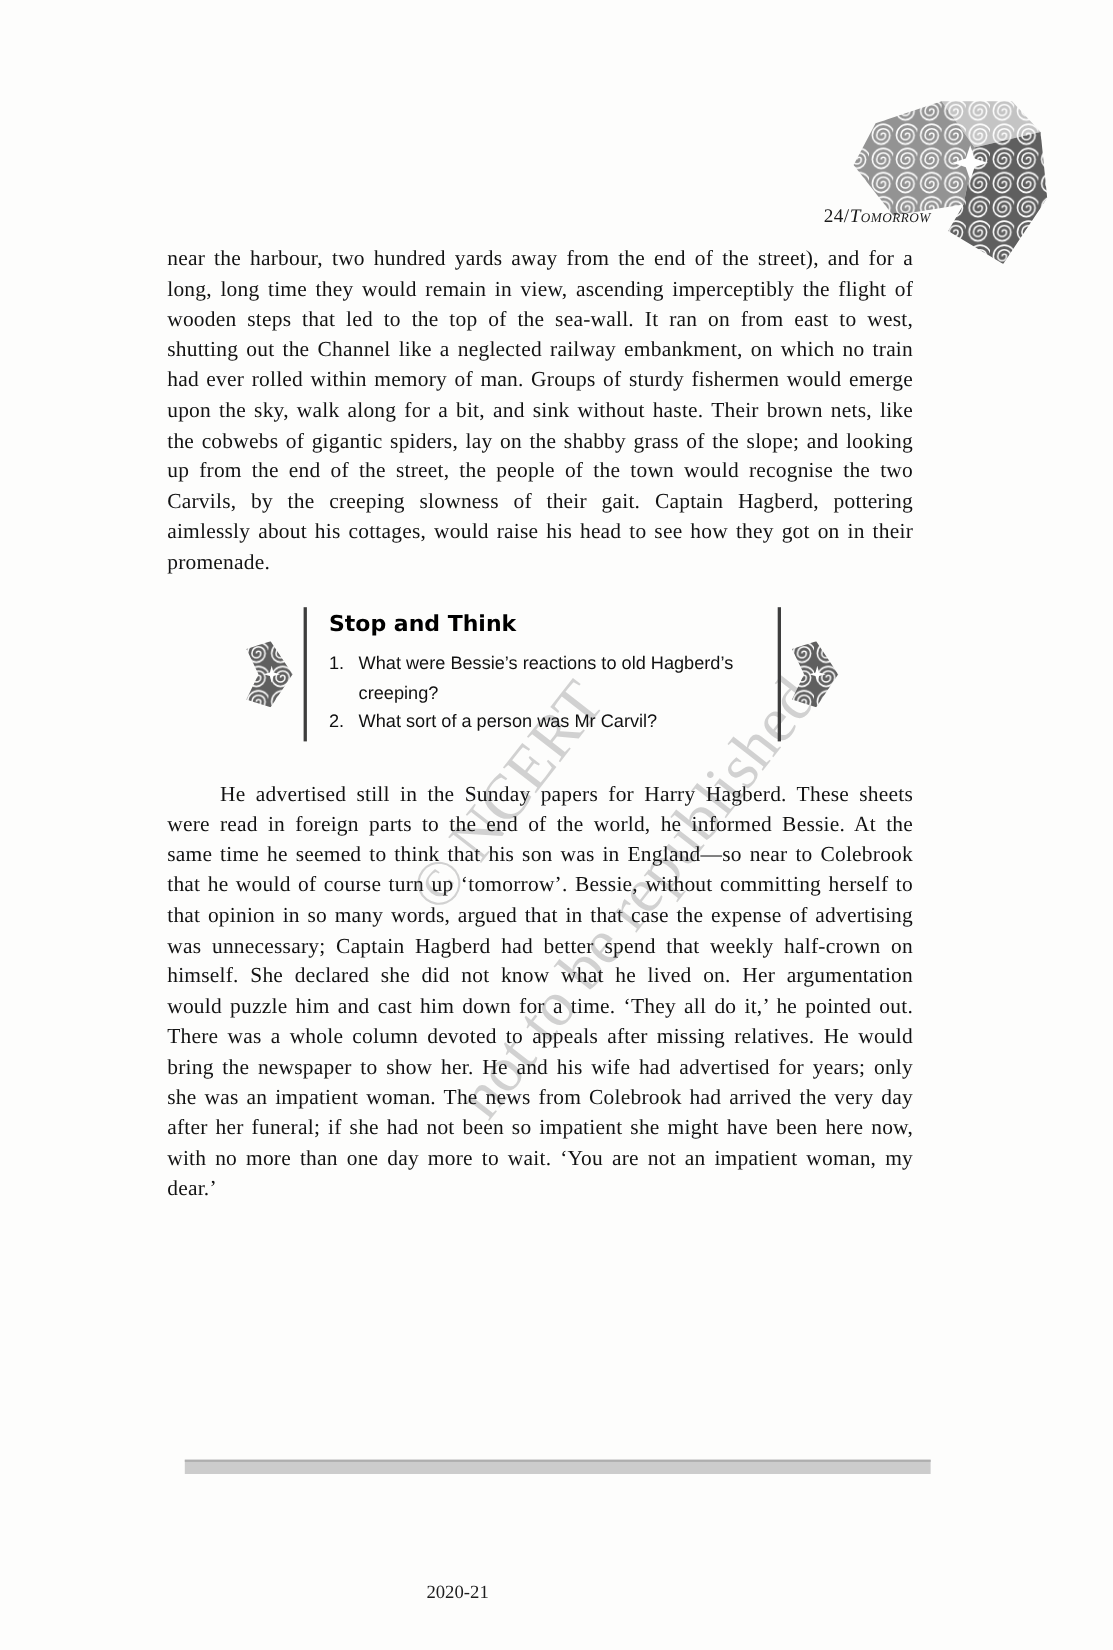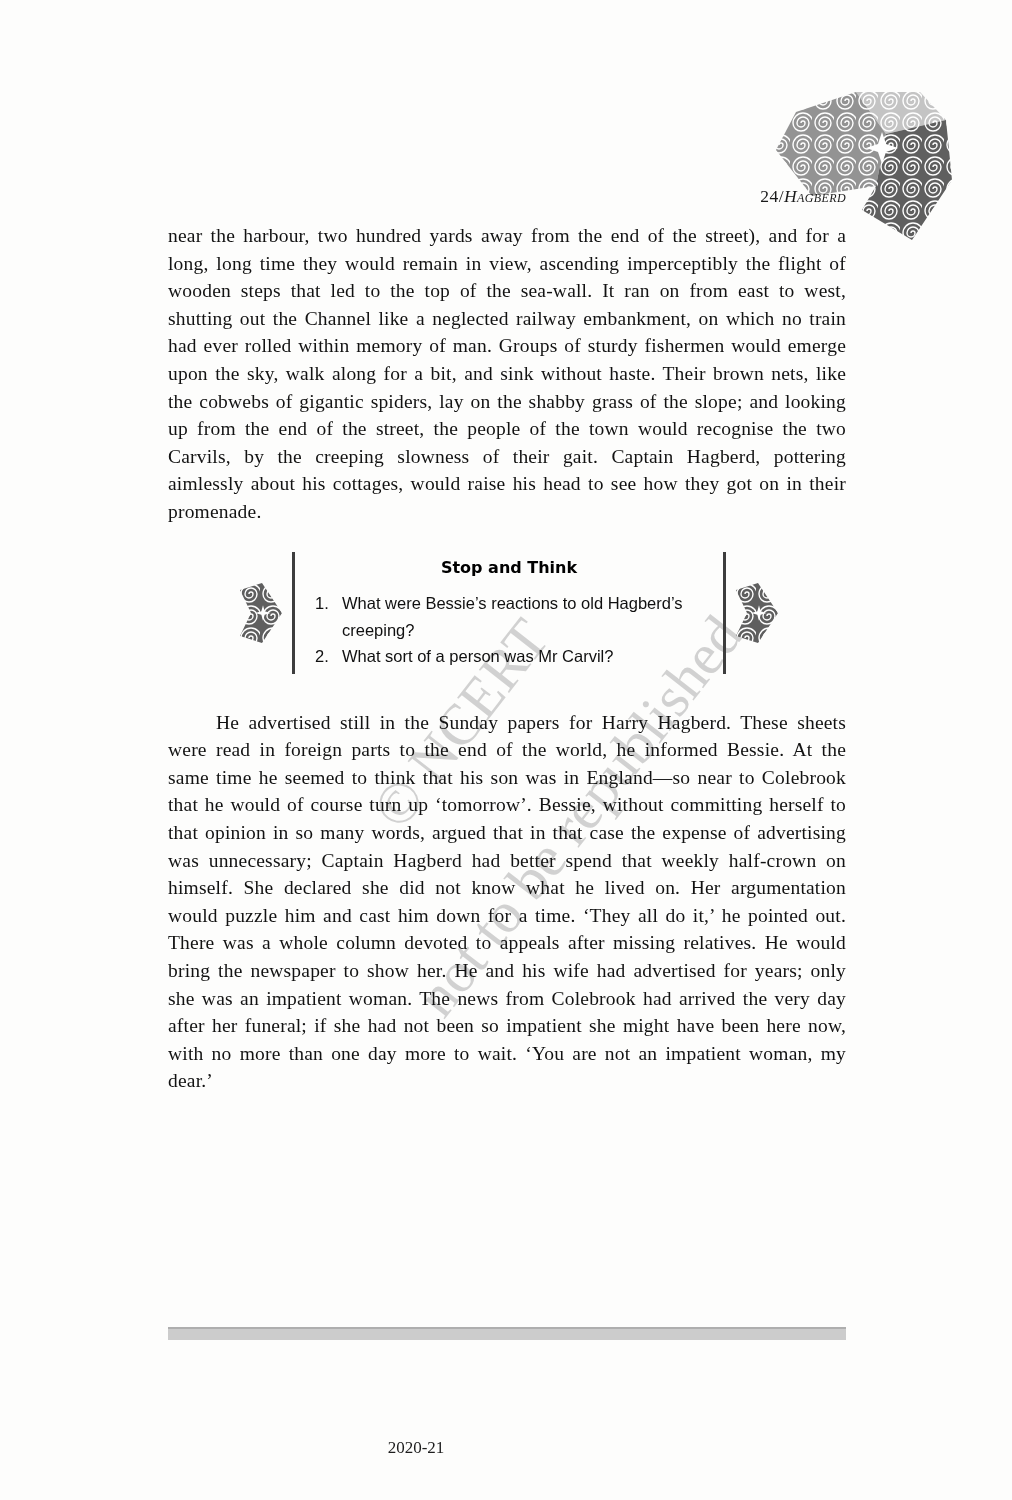--- a/index.html
+++ b/index.html
@@ -24,21 +24,21 @@
     text-align: right;
     font-size: 17.5px;
     letter-spacing: 0.4px;
     color: #1a1a1a;
   }
   .running-head .book-title { font-style: italic; font-variant: small-caps; }
 
   
   .body-text {
     position: absolute;
-    top: 222px; left: 168px; width: 678px;
+    top: 222px; left: 152px; width: 678px;
     font-size: 19.5px;
     line-height: 27.6px;
     text-align: justify;
     letter-spacing: 0.2px;
     word-spacing: 1.5px;
     color: #121212;
   }
   .para2 { text-indent: 48px; margin-top: 35px; }
 
   
@@ -49,22 +49,22 @@
     gap: 8px;
     text-align: left;
     letter-spacing: 0; word-spacing: 0;
   }
   .orn { flex: none; }
   .rule { flex: none; width: 3px; align-self: stretch; background: #3d3d3d; }
   .st-content { flex: 1; padding: 2px 12px 4px 12px; }
   .st-title {
     font-family: "DejaVu Sans", sans-serif;
     font-weight: 700;
-    font-size: 16px;
-    text-align: center;
+    font-size: 20px;
+    text-align: left;
     color: #000;
     margin-bottom: 9px;
   }
   .st-q {
     display: flex;
     font-family: "Liberation Sans", sans-serif;
     font-size: 16.5px;
     line-height: 26.5px;
     color: #101010;
   }
@@ -134,21 +134,21 @@
       <path d="M0,-16 L4,-4 L16,0 L4,4 L0,16 L-4,4 L-16,0 L-4,-4 Z" fill="#ffffff"></path>
     </g>
   </svg>
 
   <div class="watermark">
     <div>© NCERT</div>
     <div>not to be republished</div>
   </div>
 
   <div class="running-head">
-    <span>24</span><span>/</span><span class="book-title">Hagberd</span>
+    <span>24</span><span>/</span><span class="book-title">Tomorrow</span>
   </div>
 
   <div class="body-text">
 
     <p class="para1">near the harbour, two hundred yards away from the end of the street), and for a long, long time they would remain in view, ascending imperceptibly the flight of wooden steps that led to the top of the sea-wall. It ran on from east to west, shutting out the Channel like a neglected railway embankment, on which no train had ever rolled within memory of man. Groups of sturdy fishermen would emerge upon the sky, walk along for a bit, and sink without haste. Their brown nets, like the cobwebs of gigantic spiders, lay on the shabby grass of the slope; and looking up from the end of the street, the people of the town would recognise the two Carvils, by the creeping slowness of their gait. Captain Hagberd, pottering aimlessly about his cottages, would raise his head to see how they got on in their promenade.</p>
 
     <div class="stop-think">
       <svg class="orn" width="46" height="60" viewBox="0 0 46 60">
         <polygon points="2,7 24,0 44,30 24,60 2,53 13,30" fill="url(#spiral-dark)"></polygon>
         <g transform="translate(25,30) scale(0.55)">

